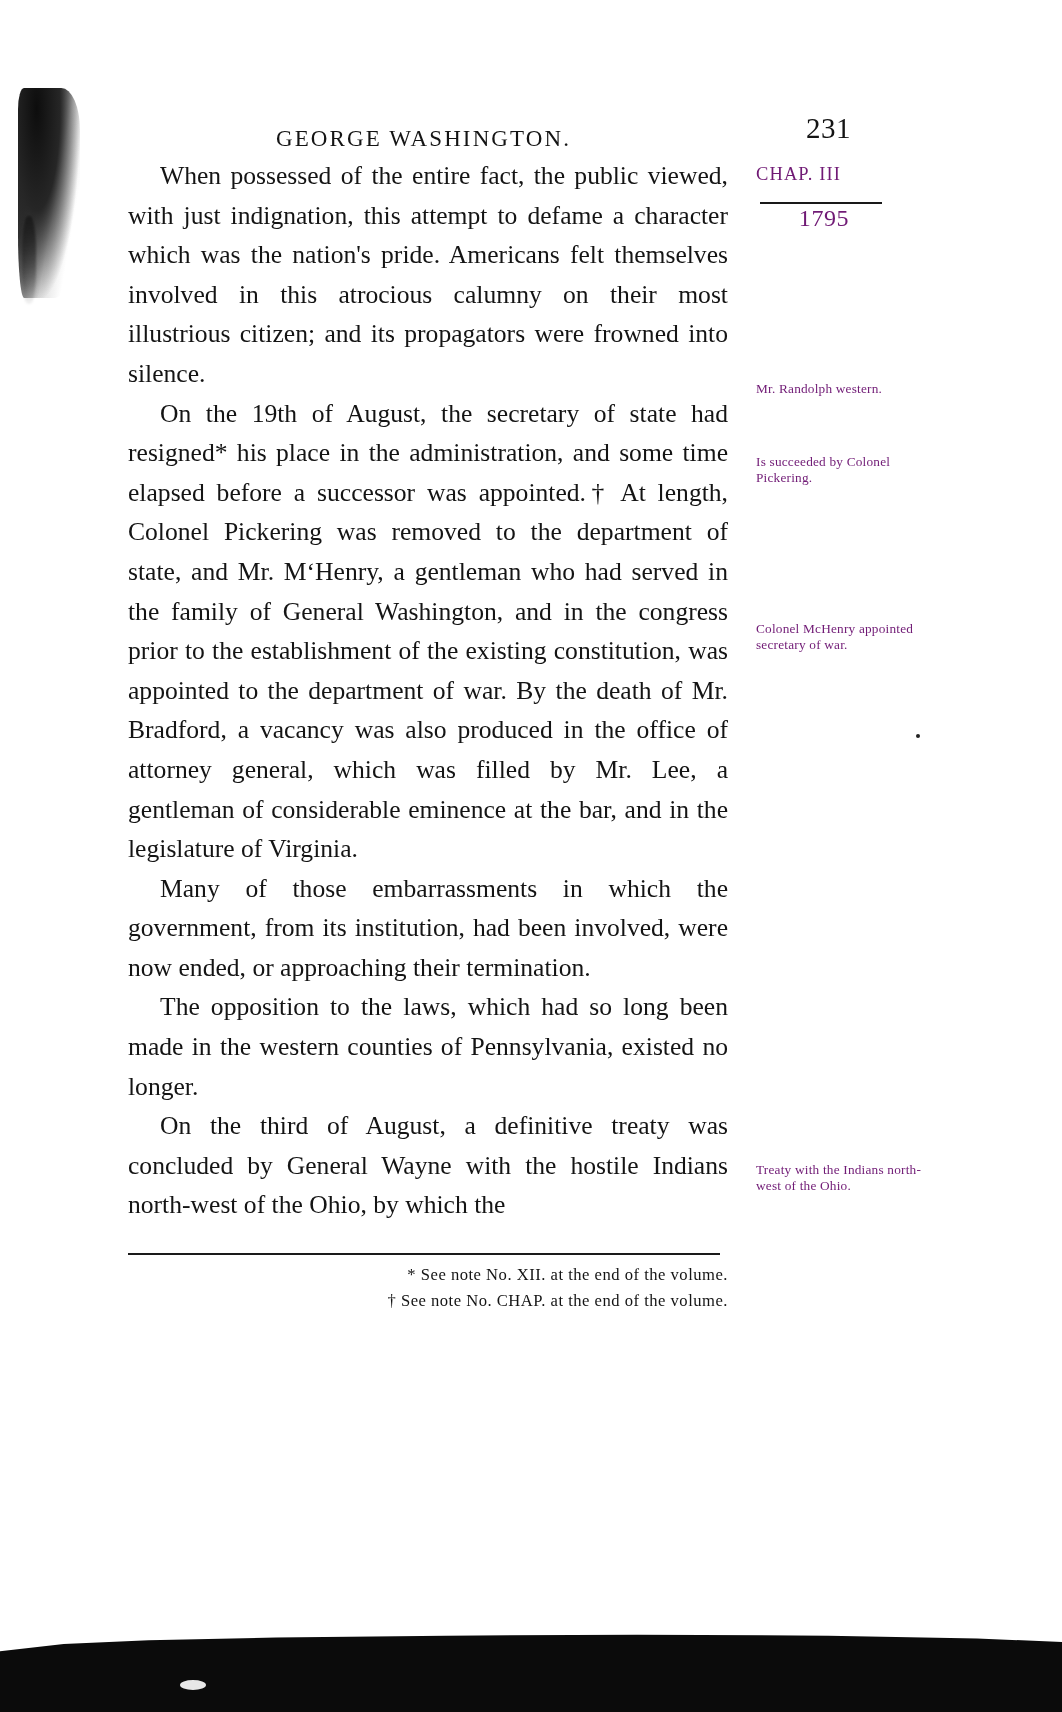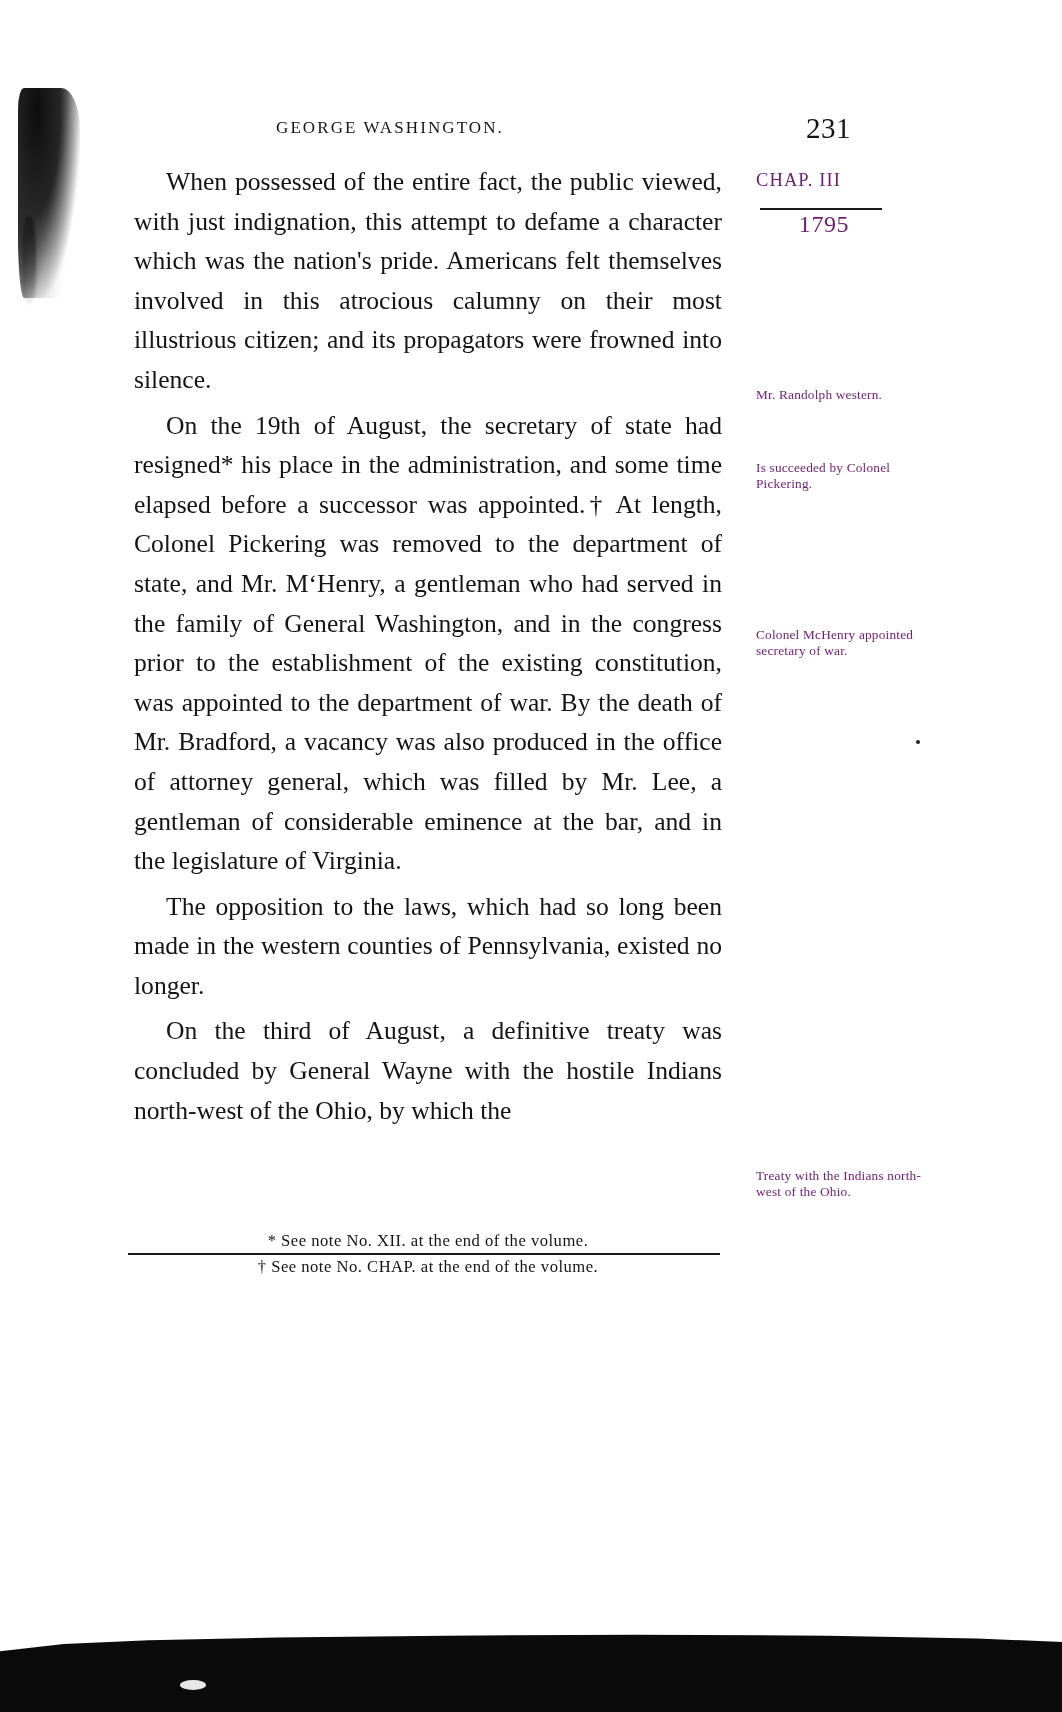--- a/index.html
+++ b/index.html
@@ -76,22 +76,22 @@
   }
 
   
   .runhead {
     position: relative;
     height: 44px;
   }
   .runhead-title {
     position: absolute;
     left: 148px;
-    top: 6px;
-    font-size: 17px;
+    top: 14px;
+    font-size: 23px;
     letter-spacing: 2.1px;
     font-variant: small-caps;
     text-transform: uppercase;
     white-space: nowrap;
   }
   .runhead-folio {
     position: absolute;
     right: 77px;
     top: 0px;
     font-size: 29px;
@@ -105,21 +105,21 @@
   }
   .bodycol {
     width: 600px;
     font-size: 25.6px;
     line-height: 39.6px;
     text-align: justify;
     text-justify: inter-word;
     hyphens: manual;
   }
   .bodycol p {
-    margin: 6px;
+    margin: 0;
     text-indent: 32px;
   }
 
   .margincol {
     position: absolute;
     left: 628px;
     top: 0;
     width: 172px;
     font-family: "Liberation Serif", serif;
   }
@@ -167,23 +167,23 @@
     position: absolute;
     left: 128px;
     top: 1253px;
     width: 592px;
     height: 2px;
     background: #1a1a1a;
   }
   .footnotes {
     position: absolute;
     left: 128px;
-    top: 1228px;
+    top: 1262px;
     width: 600px;
-    text-align: center;
+    text-align: right;
     font-size: 16.6px;
     line-height: 26px;
     letter-spacing: .5px;
   }
   .footnotes div { white-space: nowrap; }
 </style>
 </head>
 <body>
 
 <div class="page">
@@ -195,20 +195,21 @@
     <div class="runhead">
       <div class="runhead-title">GEORGE WASHINGTON.</div>
       <div class="runhead-folio">231</div>
     </div>
 
     <div class="columns">
 
       <div class="bodycol">
         <p>When possessed of the entire fact, the public viewed, with just indignation, this attempt to defame a character which was the nation's pride. Americans felt themselves involved in this atrocious calumny on their most illustrious citizen; and its propagators were frowned into silence.</p>
         <p>On the 19th of August, the secretary of state had resigned* his place in the administration, and some time elapsed before a successor was appointed.† At length, Colonel Pickering was removed to the department of state, and Mr. M‘Henry, a gentleman who had served in the family of General Washington, and in the congress prior to the establishment of the existing constitution, was appointed to the department of war. By the death of Mr. Bradford, a vacancy was also produced in the office of attorney general, which was filled by Mr. Lee, a gentleman of considerable eminence at the bar, and in the legislature of Virginia.</p>
+        <p>Many of those embarrassments in which the government, from its institution, had been involved, were now ended, or approaching their termination.</p>
         <p>The opposition to the laws, which had so long been made in the western counties of Pennsylvania, existed no longer.</p>
         <p>On the third of August, a definitive treaty was concluded by General Wayne with the hostile Indians north-west of the Ohio, by which the</p>
       </div>
 
       <div class="margincol">
         <div class="mnote big" style="top:10px;">CHAP. III</div>
         <div class="mrule" style="top:46px;"></div>
         <div class="mnote year" style="top:54px;">1795</div>
 
         <div class="mnote" style="top:225px;">Mr. Randolph western.</div>

